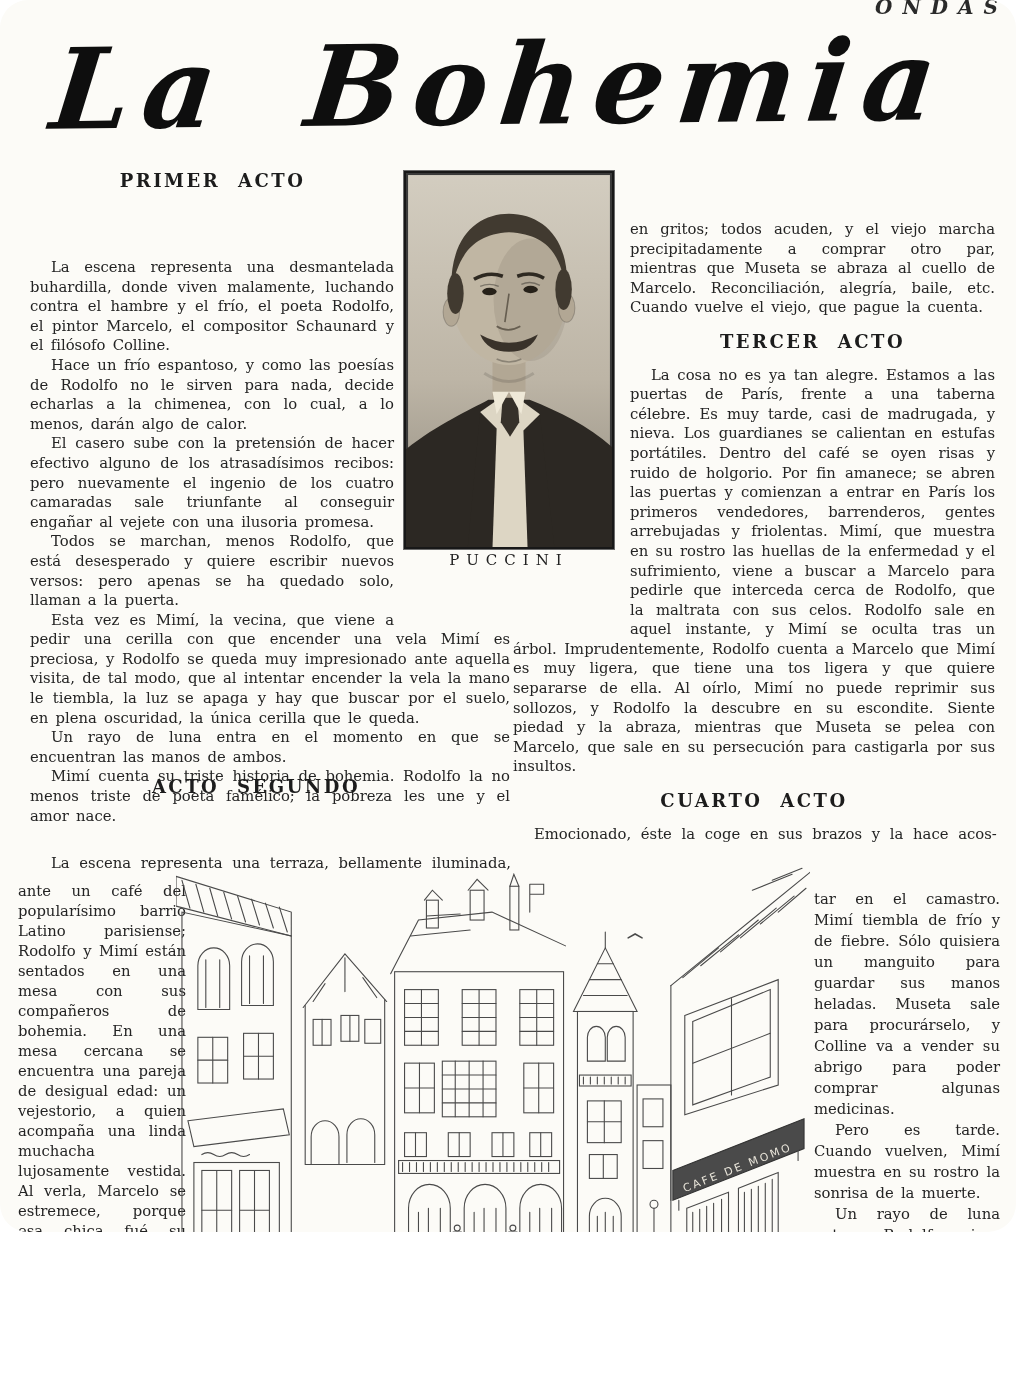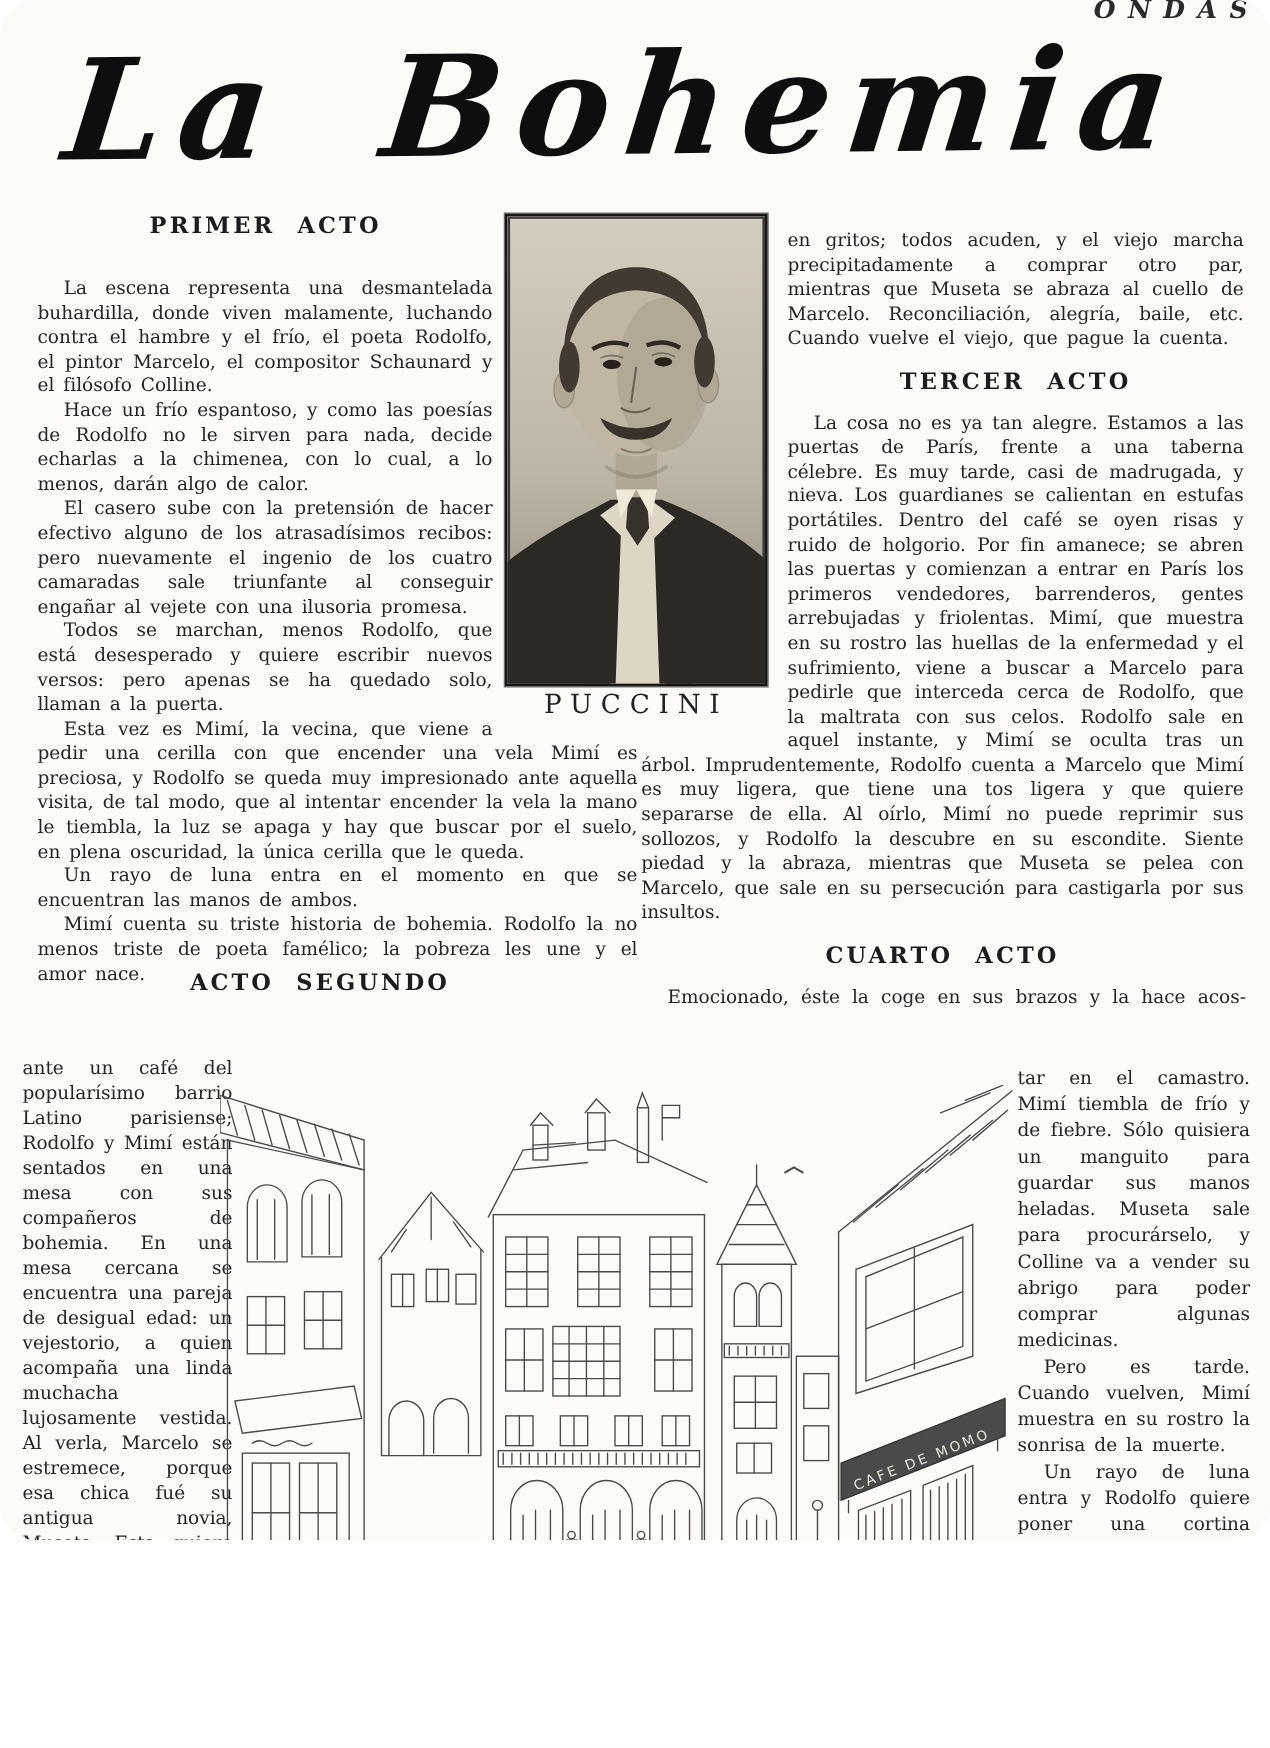--- a/index.html
+++ b/index.html
@@ -25,21 +25,21 @@
     white-space:nowrap;
   }
   
   .act-heading{
     font-weight:bold; font-size:18px; letter-spacing:2.5px; word-spacing:9px;
     color:#1c1c1c; text-align:center; margin:0;
   }
   #primer-heading{ position:absolute; top:170px; left:30px; width:365px; }
   #segundo-heading{ position:absolute; top:776px; left:30px; width:452px; }
   
-  .bodytext{ font-size:14.8px; line-height:19.6px; text-align:justify; word-spacing:2.5px; }
+  .bodytext{ font-size:14.8px; line-height:19.6px; text-align:justify; word-spacing:2.5px;margin-top:36px; }
   .bodytext p{ margin:0; }
   .indent{ text-indent:21px; }
   .noindent{ text-indent:0; }
   #left-main{ position:absolute; top:221px; left:30px; width:480px; }
   #left-main .photo-spacer{ float:right; width:116px; height:364px; }
   #right-main{ position:absolute; top:183px; left:513px; width:482px; }
   #right-main .photo-spacer-left{ float:left; width:117px; height:418px; }
   #right-main h3.act-heading{ margin:15px 0 13px 0; }
   .wide-line{ white-space:nowrap; text-align:left; word-spacing:5px; }
   #segundo-lead{ position:absolute; top:817px; left:30px; width:482px;
@@ -48,21 +48,21 @@
   #right-strip{ position:absolute; top:852px; left:814px; width:186px; line-height:21px; }
   #right-strip p{ margin:0; }
   
   #photo-fig{
     position:absolute; top:171px; left:404px; width:206px; height:374px;
     border:2px solid #181818; box-shadow:0 0 0 1px #6b6b6b; background:#cfc9bd;
   }
   #photo-fig svg{ display:block; width:100%; height:100%; }
   #photo-caption{
     position:absolute; top:551px; left:404px; width:210px; text-align:center;
-    font-size:21px; letter-spacing:7px; color:#222;
+    font-size:15px; letter-spacing:7px; color:#222;
   }
   
   #illustration{ position:absolute; top:846px; left:176px; width:634px; height:478px; }
   #illustration svg{ display:block; width:100%; height:100%; }
   #illus-caption{
     position:absolute; top:1331px; left:226px; width:548px; text-align:center;
     font-size:17px; letter-spacing:4.5px; word-spacing:16px; color:#2a2a2a;
   }
   
   #program-note{
@@ -157,20 +157,23 @@
     <div class="photo-spacer-left"></div>
     <p class="noindent">en gritos; todos acuden, y el viejo marcha precipitadamente a comprar otro par, mientras que Museta se abraza al cuello de Marcelo. Reconciliación, alegría, baile, etc. Cuando vuelve el viejo, que pague la cuenta.</p>
     <h3 class="act-heading">TERCER ACTO</h3>
     <p class="indent">La cosa no es ya tan alegre. Estamos a las puertas de París, frente a una taberna célebre. Es muy tarde, casi de madrugada, y nieva. Los guardianes se calientan en estufas portátiles. Dentro del café se oyen risas y ruido de holgorio. Por fin amanece; se abren las puertas y comienzan a entrar en París los primeros vendedores, barrenderos, gentes arrebujadas y friolentas. Mimí, que muestra en su rostro las huellas de la enfermedad y el sufrimiento, viene a buscar a Marcelo para pedirle que interceda cerca de Rodolfo, que la maltrata con sus celos. Rodolfo sale en aquel instante, y Mimí se oculta tras un árbol. Imprudentemente, Rodolfo cuenta a Marcelo que Mimí es muy ligera, que tiene una tos ligera y que quiere separarse de ella. Al oírlo, Mimí no puede reprimir sus sollozos, y Rodolfo la descubre en su escondite. Siente piedad y la abraza, mientras que Museta se pelea con Marcelo, que sale en su persecución para castigarla por sus insultos.</p>
     <h3 class="act-heading">CUARTO ACTO</h3>
     <p class="indent wide-line">Emocionado, éste la coge en sus brazos y la hace acos-</p>
   </div>
 
   <h2 id="segundo-heading" class="act-heading">ACTO SEGUNDO</h2>
 
+  <div id="segundo-lead" class="bodytext">
+    <p class="indent wide-line">La escena representa una terraza, bellamente iluminada,</p>
+  </div>
 
   <div id="left-strip" class="bodytext">
     <p class="noindent">ante un café del popularísimo barrio Latino parisiense; Rodolfo y Mimí están sentados en una mesa con sus compañeros de bohemia. En una mesa cercana se encuentra una pareja de desigual edad: un vejestorio, a quien acompaña una linda muchacha lujosamente vestida. Al verla, Marcelo se estremece, porque esa chica fué su antigua novia, Museta. Esta quiere llamar su atención; pero él vuelve la espalda indignado. Mas no por eso cede la muchacha, sino que inventa un expediente: un zapato que le hace un daño terrible y le obliga a prorrumpir</p>
   </div>
 
   <div id="right-strip" class="bodytext">
     <p class="noindent">tar en el camastro. Mimí tiembla de frío y de fiebre. Sólo quisiera un manguito para guardar sus manos heladas. Museta sale para procurárselo, y Colline va a vender su abrigo para poder comprar algunas medicinas.</p>
     <p class="indent">Pero es tarde. Cuando vuelven, Mimí muestra en su rostro la sonrisa de la muerte.</p>
     <p class="indent">Un rayo de luna entra y Rodolfo quiere poner una cortina abren que no moleste a la pobre Mimí, que, entre tanto, expira.</p>
     <p class="indent">Un silencio profundo le hace volver la cabeza, y comprendiendo, estalla en sollozos.</p>

